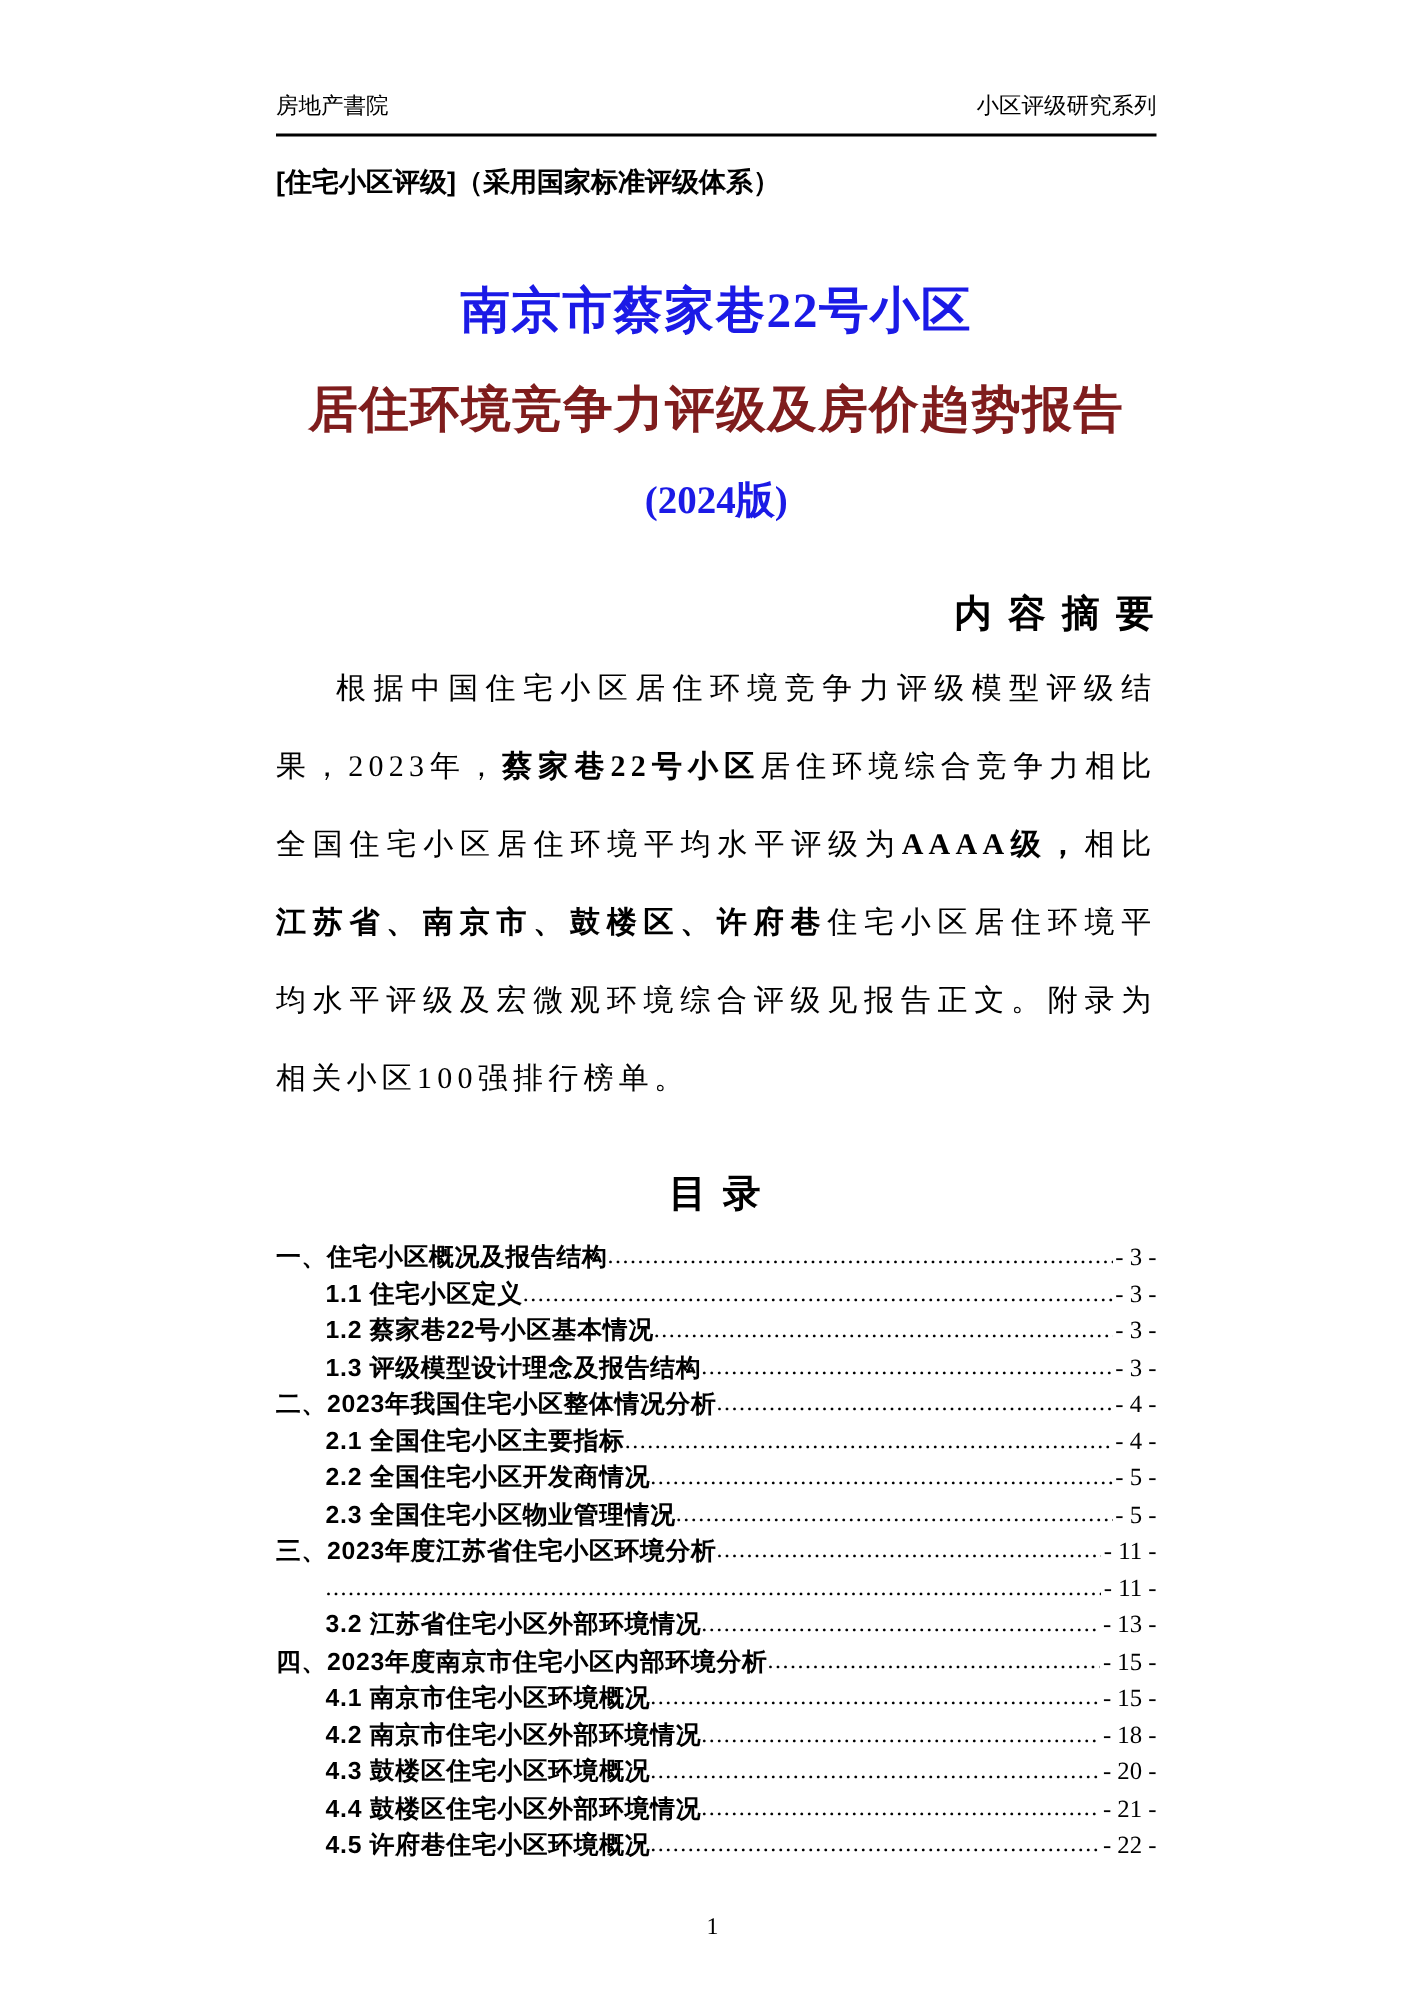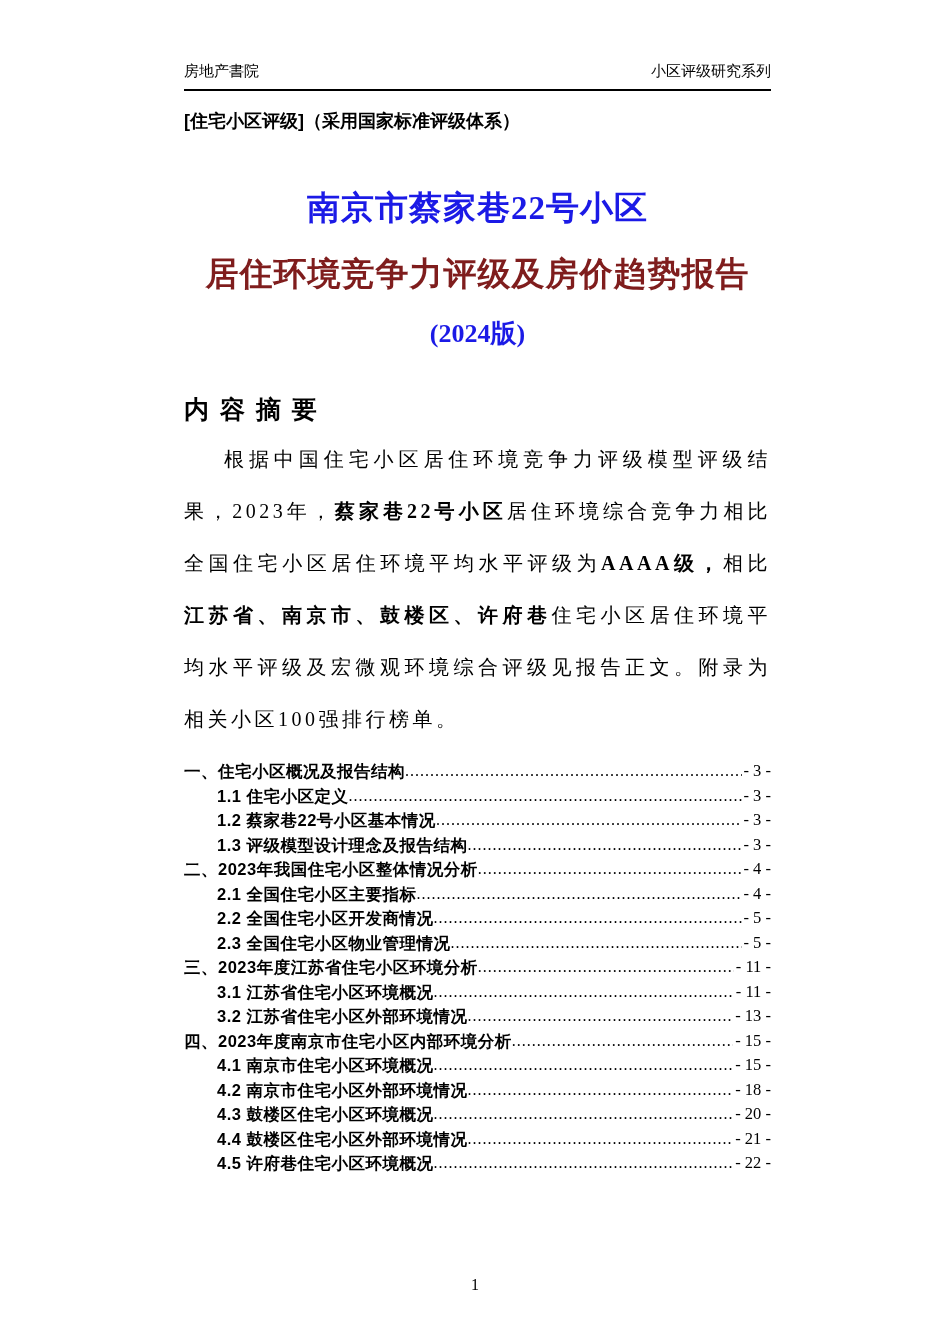--- a/index.html
+++ b/index.html
@@ -50,21 +50,21 @@
   .edition {
     margin-top:24px;
     font-size:26px; line-height:32px;
     font-weight:bold;
     color:#1b1ae6;
   }
 
   
   .summary-heading {
     margin-top:44px;
-    text-align:left;
+    text-align:right;
     font-family:"Liberation Sans","DejaVu Sans",sans-serif;
     font-weight:bold;
     font-size:25px; line-height:31px;
     letter-spacing:2px;
   }
   .summary-para {
     margin:8px 0 0 0;
     font-size:20px;
     line-height:52px;
     text-align:justify;
@@ -138,20 +138,21 @@
   <div class="title-block">
     <div class="title-line1">南京市蔡家巷22号小区</div>
     <div class="title-line2">居住环境竞争力评级及房价趋势报告</div>
     <div class="edition">(2024版)</div>
   </div>
 
   <div class="summary-heading">内 容 摘 要</div>
 
   <p class="summary-para"><span>根据中国住宅小区居住环境竞争力评级模型评级结果，2023年，</span><span class="b">蔡家巷22号小区</span><span>居住环境综合竞争力相比全国住宅小区居住环境平均水平评级为</span><span class="b">AAAA级，</span><span>相比</span><span class="b">江苏省、南京市、鼓楼区、许府巷</span><span>住宅小区居住环境平均水平评级及宏微观环境综合评级见报告正文。附录为相关小区100强排行榜单。</span></p>
 
+  <div class="toc-heading">目 录</div>
 
   <div class="toc">
 
     <div class="toc-row">
       <span class="toc-label">一、住宅小区概况及报告结构</span>
       <span class="toc-dots"></span>
       <span class="toc-page">- 3 -</span>
     </div>
     <div class="toc-row lvl2">
       <span class="toc-label">1.1 住宅小区定义</span>
@@ -187,21 +188,20 @@
       <span class="toc-label">2.3 全国住宅小区物业管理情况</span>
       <span class="toc-dots"></span>
       <span class="toc-page">- 5 -</span>
     </div>
     <div class="toc-row">
       <span class="toc-label">三、2023年度江苏省住宅小区环境分析</span>
       <span class="toc-dots"></span>
       <span class="toc-page">- 11 -</span>
     </div>
     <div class="toc-row lvl2">
-      <span class="toc-label">3.1 江苏省住宅小区环境概况</span>
       <span class="toc-dots"></span>
       <span class="toc-page">- 11 -</span>
     </div>
     <div class="toc-row lvl2">
       <span class="toc-label">3.2 江苏省住宅小区外部环境情况</span>
       <span class="toc-dots"></span>
       <span class="toc-page">- 13 -</span>
     </div>
     <div class="toc-row">
       <span class="toc-label">四、2023年度南京市住宅小区内部环境分析</span>

